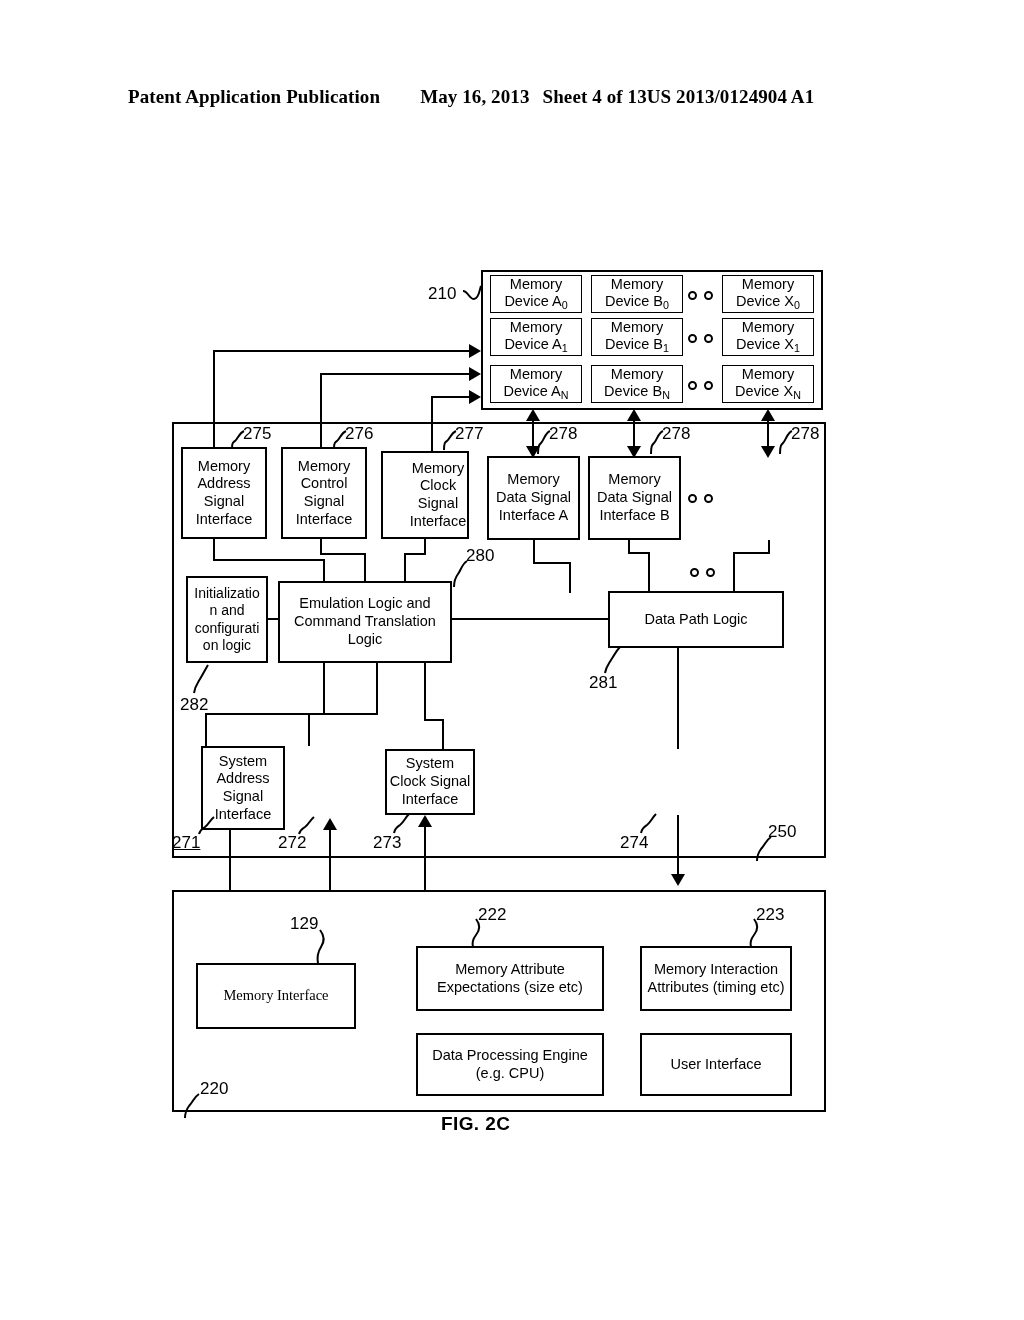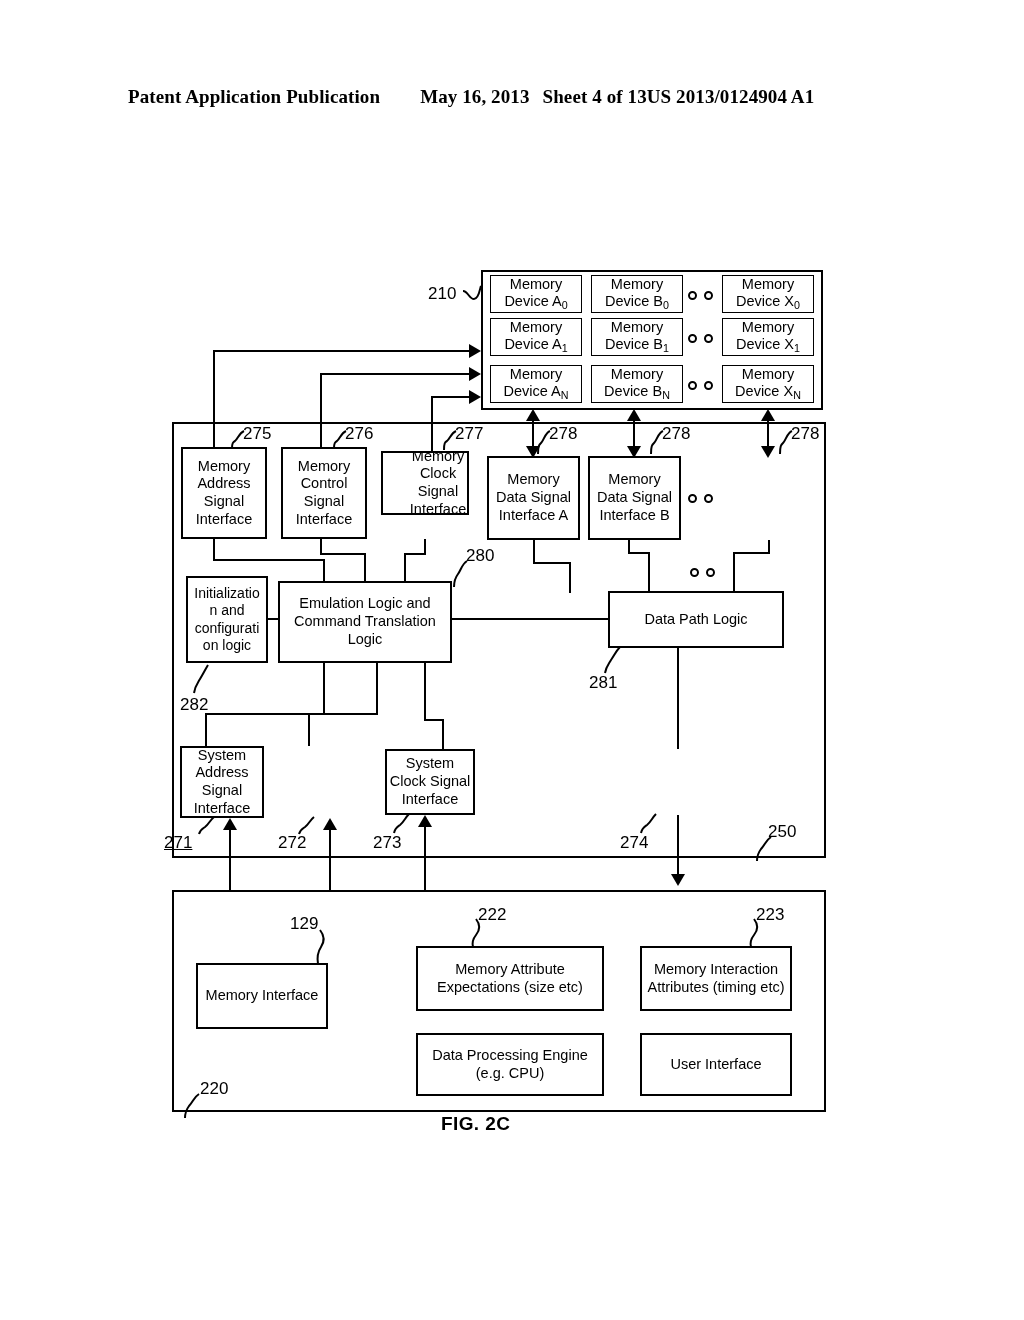--- a/index.html
+++ b/index.html
@@ -195,21 +195,21 @@
   </svg>
 
   <div class="container" style="left:172px; top:422px; width:654px; height:436px;"></div>
 
   <div class="box" style="left:181px; top:447px; width:86px; height:92px;">
     <span>Memory Address Signal Interface</span>
   </div>
   <div class="box" style="left:281px; top:447px; width:86px; height:92px;">
     <span>Memory Control Signal Interface</span>
   </div>
-  <div class="box" style="left:381px; top:451px; width:88px; height:64px;padding-left:28px;">
+  <div class="box" style="left:381px; top:451px; width:88px; height:88px;padding-left:28px;">
     <span>Memory Clock Signal Interface</span>
   </div>
 
   <div class="box" style="left:487px; top:456px; width:93px; height:84px;">
     <span>Memory Data Signal Interface A</span>
   </div>
   <div class="box" style="left:588px; top:456px; width:93px; height:84px;">
     <span>Memory Data Signal Interface B</span>
   </div>
   <div class="dots" style="left:688px; top:494px;">
@@ -318,42 +318,42 @@
 
   <div class="ln v" style="left:768px; top:540px; height:14px;"></div>
   <div class="ln h" style="left:733px; top:552px; width:37px;"></div>
   <div class="ln v" style="left:733px; top:552px; height:41px;"></div>
 
   <div class="dots" style="left:690px; top:568px;">
       <i></i>
       <i></i>
     </div>
 
-  <div class="box" style="left:180px; top:746px; width:84px; height:72px;">
+  <div class="box" style="left:201px; top:746px; width:84px; height:84px;">
     <span>System Address Signal Interface</span>
   </div>
   <div class="box" style="left:385px; top:749px; width:90px; height:66px;">
     <span>System Clock Signal Interface</span>
   </div>
 
   <div class="ln v" style="left:323px; top:663px; height:52px;"></div>
   <div class="ln h" style="left:205px; top:713px; width:120px;"></div>
   <div class="ln v" style="left:205px; top:713px; height:33px;"></div>
 
   <div class="ln v" style="left:376px; top:663px; height:52px;"></div>
   <div class="ln h" style="left:308px; top:713px; width:70px;"></div>
   <div class="ln v" style="left:308px; top:713px; height:33px;"></div>
 
   <div class="ln v" style="left:424px; top:663px; height:58px;"></div>
   <div class="ln h" style="left:424px; top:719px; width:20px;"></div>
   <div class="ln v" style="left:442px; top:719px; height:30px;"></div>
 
   <div class="ln v" style="left:677px; top:648px; height:101px;"></div>
 
-  <div class="ref" style="left:164px; top:833px;text-decoration:underline;">271</div>
+  <div class="ref" style="left:172px; top:833px;text-decoration:underline;">271</div>
   <svg class="lead" style="left:195px; top:816px; width:22px; height:20px;">
     <path d="M19,1 C15,4 14,8 10,11 C7,13 5,14 4,18" stroke="#000" stroke-width="2" fill="none"></path>
   </svg>
   <div class="ref" style="left:278px; top:833px;">272</div>
   <svg class="lead" style="left:295px; top:816px; width:22px; height:20px;">
     <path d="M19,1 C15,4 14,8 10,11 C7,13 5,14 4,18" stroke="#000" stroke-width="2" fill="none"></path>
   </svg>
   <div class="ref" style="left:373px; top:833px;">273</div>
   <svg class="lead" style="left:390px; top:813px; width:22px; height:22px;">
     <path d="M19,1 C15,5 14,9 10,12 C7,14 5,15 4,20" stroke="#000" stroke-width="2" fill="none"></path>
@@ -363,21 +363,21 @@
     <path d="M19,1 C15,5 14,9 10,12 C7,14 5,15 4,20" stroke="#000" stroke-width="2" fill="none"></path>
   </svg>
 
   <div class="ref" style="left:768px; top:822px;">250</div>
   <svg class="lead" style="left:752px; top:836px; width:22px; height:26px;">
     <path d="M19,1 C14,4 13,9 9,13 C6,17 5,20 5,25" stroke="#000" stroke-width="2" fill="none"></path>
   </svg>
 
   <div class="container" style="left:172px; top:890px; width:654px; height:222px;"></div>
 
-  <div class="box" style="left:196px; top:963px; width:132px; height:66px;">
+  <div class="box" style="left:196px; top:963px; width:160px; height:66px;font-family:Liberation Serif, serif;">
     <span>Memory Interface</span>
   </div>
   <div class="box" style="left:416px; top:946px; width:188px; height:65px;">
     <span>Memory Attribute Expectations (size etc)</span>
   </div>
   <div class="box" style="left:640px; top:946px; width:152px; height:65px;">
     <span>Memory Interaction Attributes (timing etc)</span>
   </div>
   <div class="box" style="left:416px; top:1033px; width:188px; height:63px;">
     <span>Data Processing Engine (e.g. CPU)</span>

